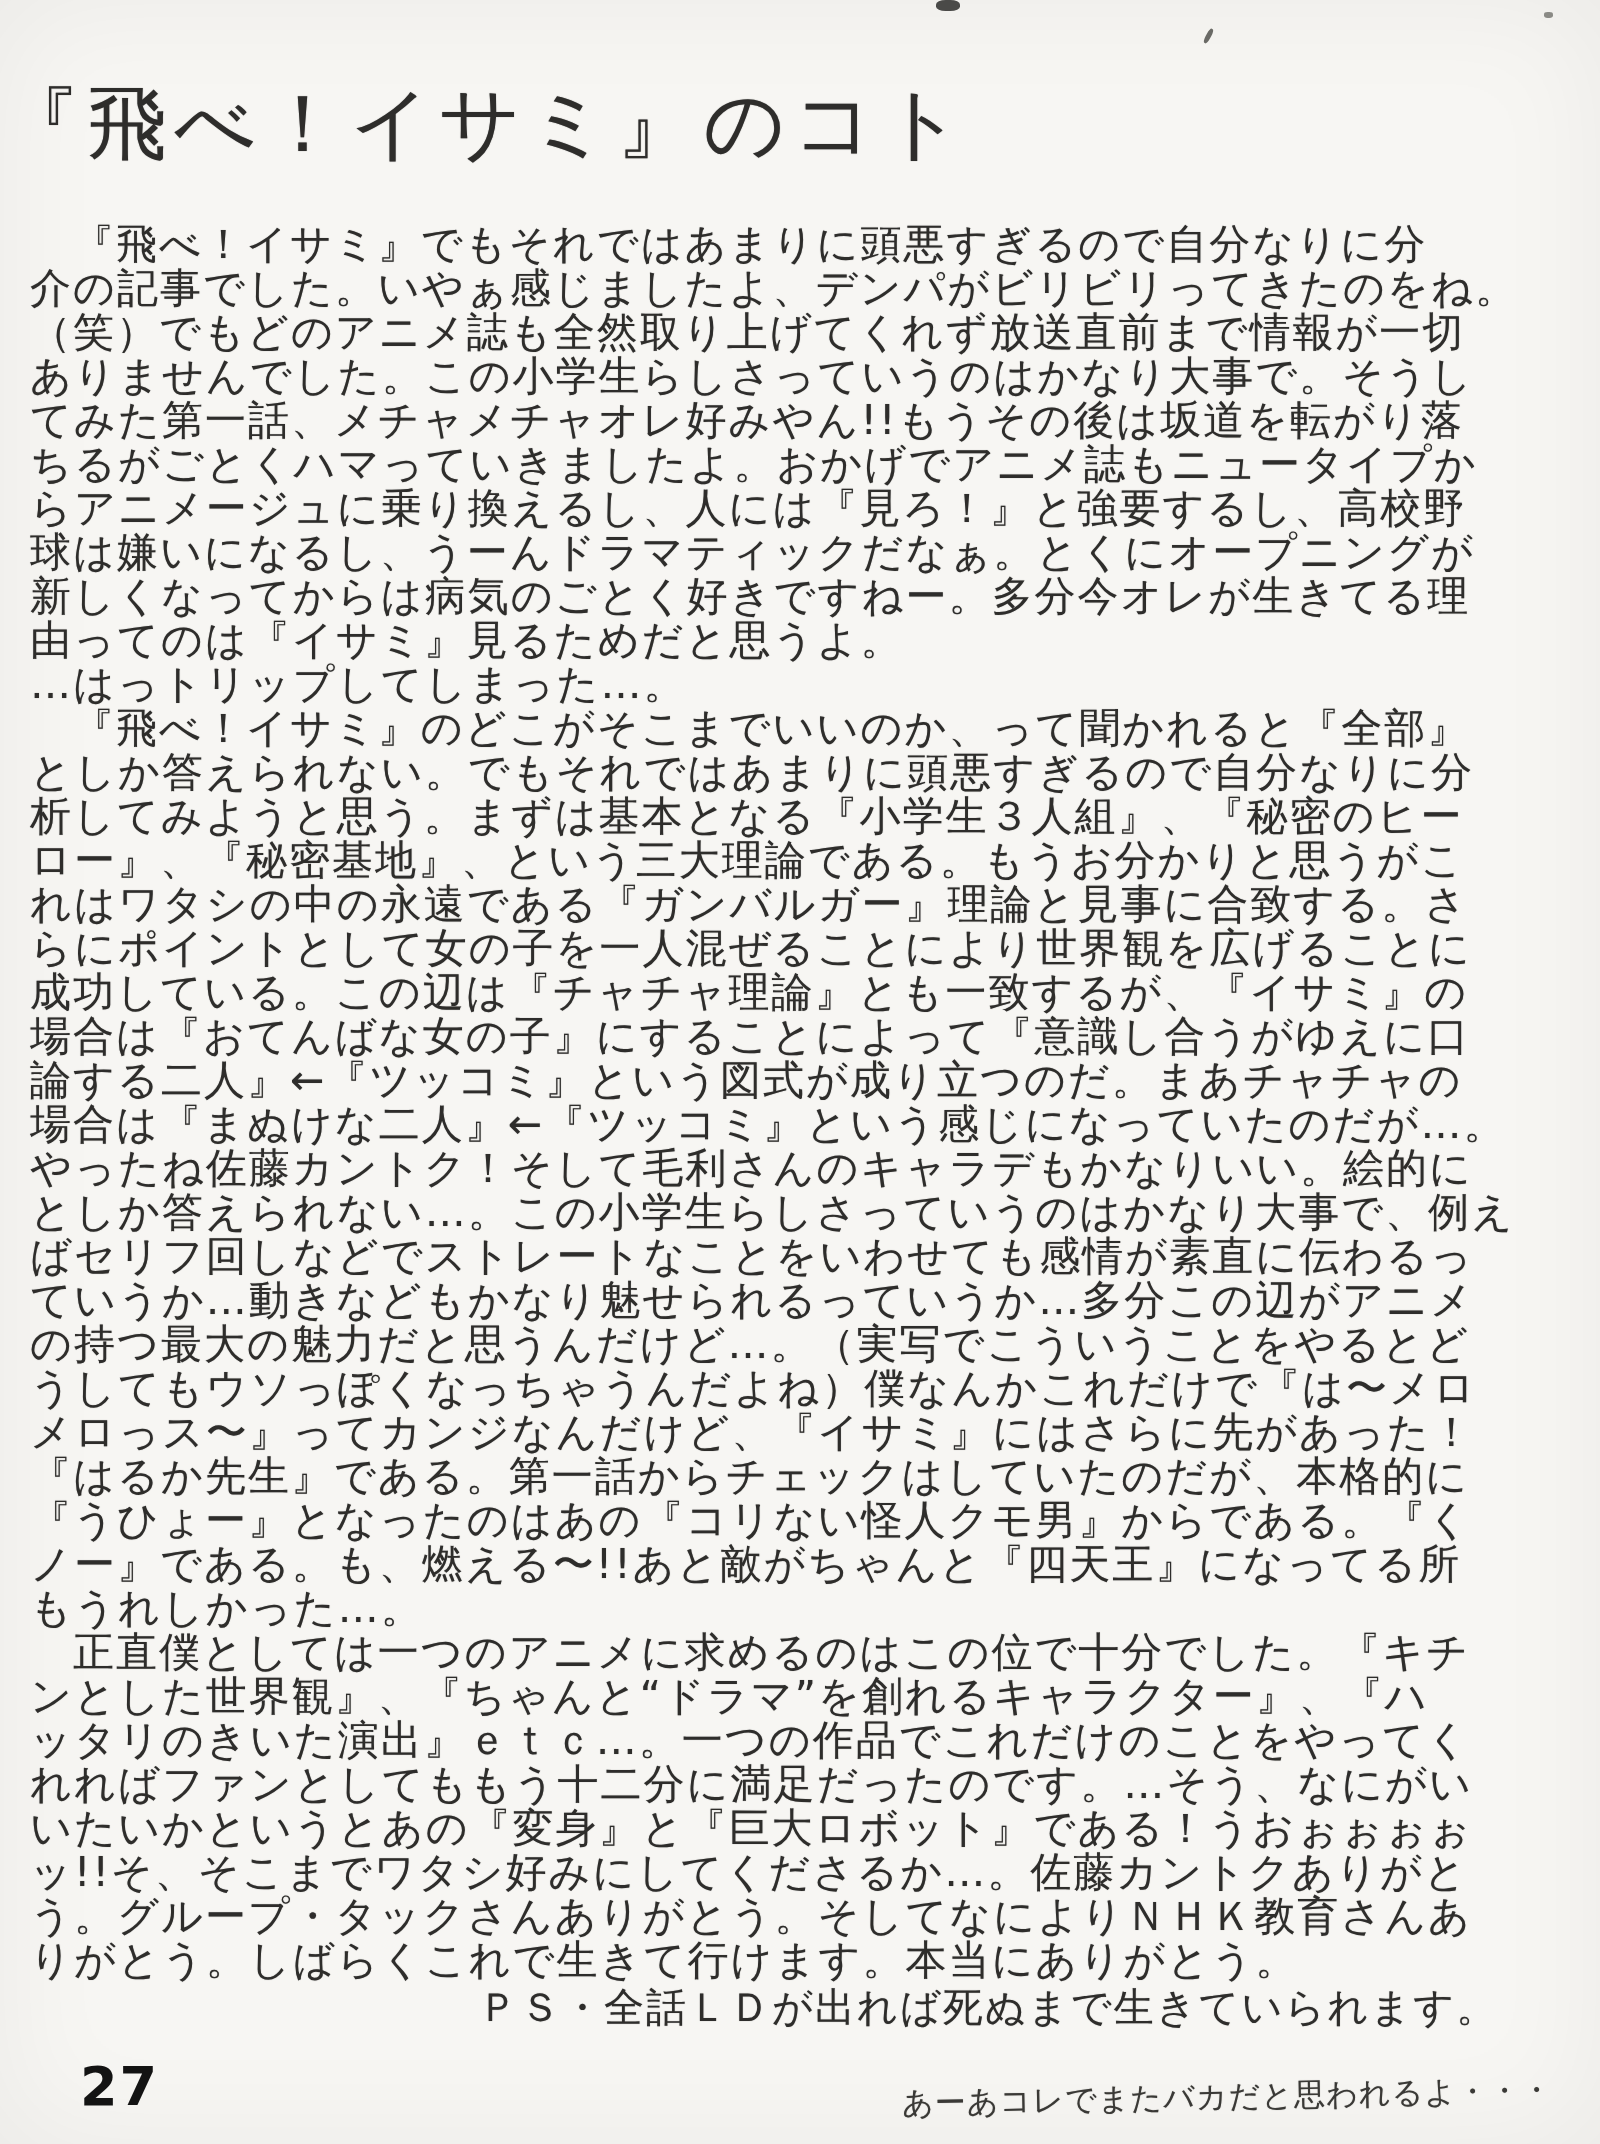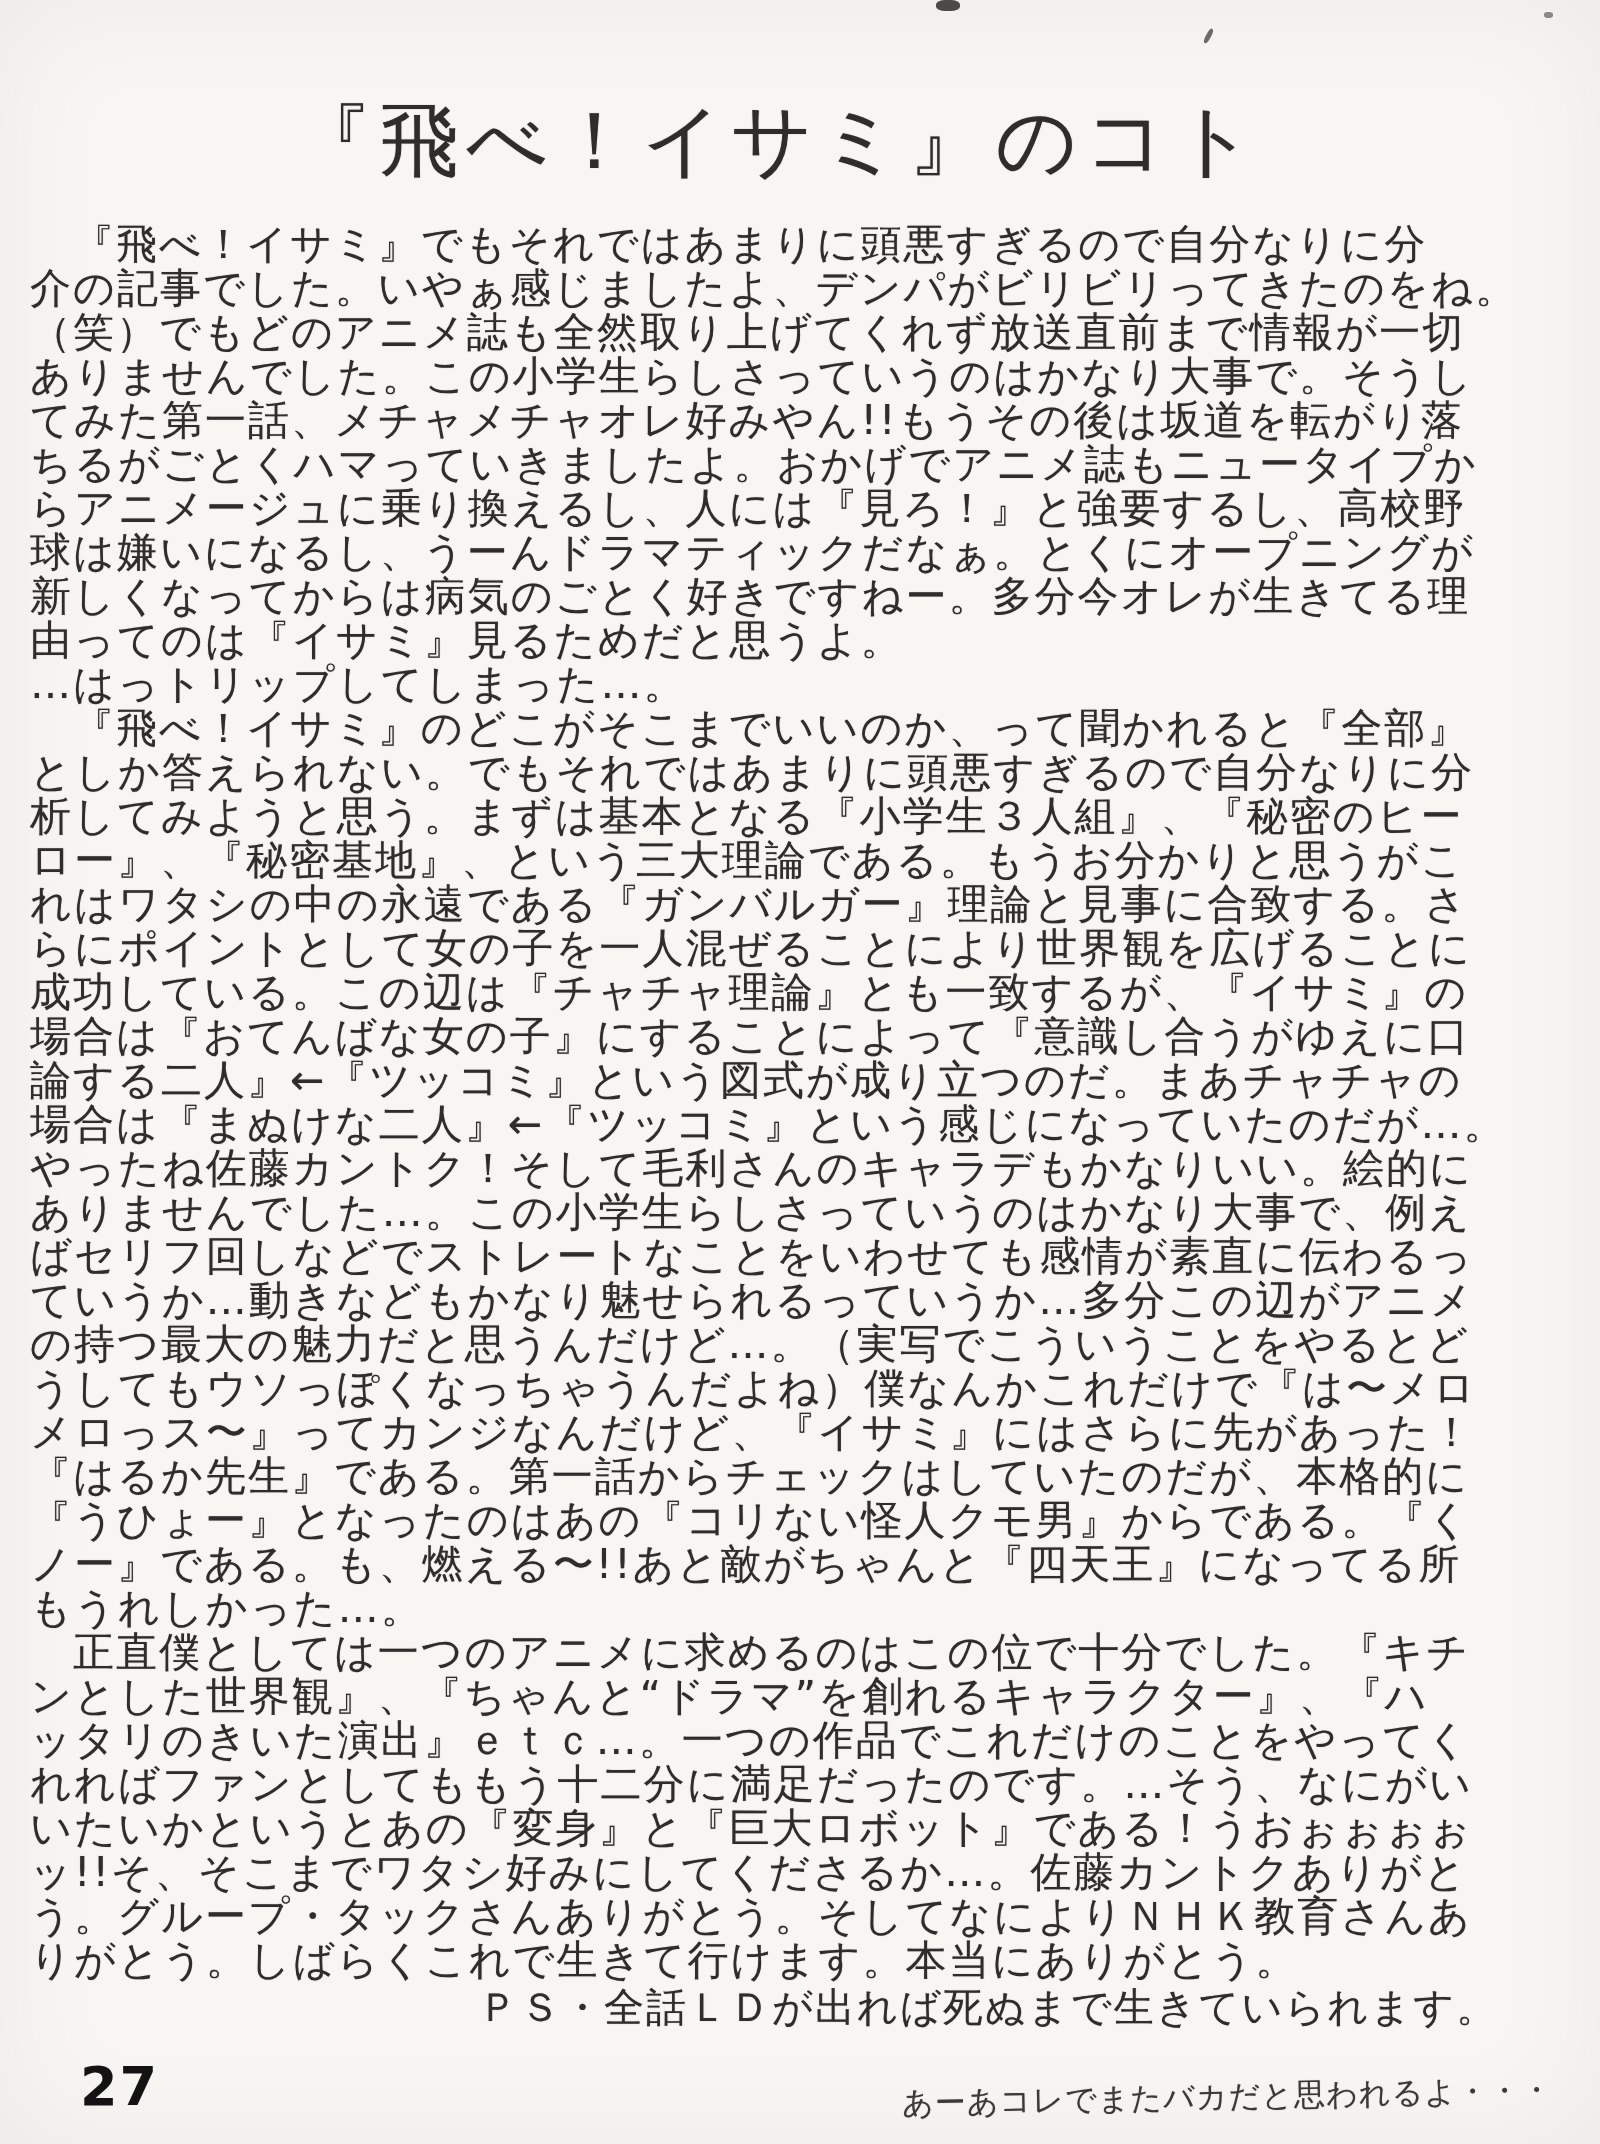--- a/index.html
+++ b/index.html
@@ -14,22 +14,21 @@
     width:1600px;height:2144px;
     background:var(--paper);
     overflow:hidden;
     font-family:"DejaVu Sans","Liberation Sans",sans-serif;
     color:var(--ink);
     box-shadow:inset 0 0 120px rgba(0,0,0,0.05);
   }
   .title{
     position:absolute;
     top:78px;left:0;width:1520px;
-    margin:17px;
-    text-align:center;
+    margin:0;
     font-size:80px;
     line-height:92px;
     font-weight:500;
     letter-spacing:7px;
     color:var(--ink);
     text-shadow:0 0 1px rgba(40,40,40,.55);
     white-space:nowrap;
   }
   .body-text{
     position:absolute;
@@ -107,21 +106,21 @@
       <div class="line">としか答えられない。でもそれではあまりに頭悪すぎるので自分なりに分</div>
       <div class="line">析してみようと思う。まずは基本となる『小学生３人組』、『秘密のヒー</div>
       <div class="line">ロー』、『秘密基地』、という三大理論である。もうお分かりと思うがこ</div>
       <div class="line">れはワタシの中の永遠である『ガンバルガー』理論と見事に合致する。さ</div>
       <div class="line">らにポイントとして女の子を一人混ぜることにより世界観を広げることに</div>
       <div class="line">成功している。この辺は『チャチャ理論』とも一致するが、『イサミ』の</div>
       <div class="line">場合は『おてんばな女の子』にすることによって『意識し合うがゆえに口</div>
       <div class="line">論する二人』←『ツッコミ』という図式が成り立つのだ。まあチャチャの</div>
       <div class="line">場合は『まぬけな二人』←『ツッコミ』という感じになっていたのだが…。</div>
       <div class="line">やったね佐藤カントク！そして毛利さんのキャラデもかなりいい。絵的に</div>
-      <div class="line">ありませんでした…。この小学生らしさっていうのはかなり大事で、例え</div>
+      <div class="line">としか答えられない…。この小学生らしさっていうのはかなり大事で、例え</div>
       <div class="line">ばセリフ回しなどでストレートなことをいわせても感情が素直に伝わるっ</div>
       <div class="line">ていうか…動きなどもかなり魅せられるっていうか…多分この辺がアニメ</div>
       <div class="line">の持つ最大の魅力だと思うんだけど…。（実写でこういうことをやるとど</div>
       <div class="line">うしてもウソっぽくなっちゃうんだよね）僕なんかこれだけで『は〜メロ</div>
       <div class="line">メロっス〜』ってカンジなんだけど、『イサミ』にはさらに先があった！</div>
       <div class="line">『はるか先生』である。第一話からチェックはしていたのだが、本格的に</div>
       <div class="line">『うひょー』となったのはあの『コリない怪人クモ男』からである。『く</div>
       <div class="line">ノー』である。も、燃える〜!!あと敵がちゃんと『四天王』になってる所</div>
       <div class="line">もうれしかった…。</div>
       <div class="line">　正直僕としては一つのアニメに求めるのはこの位で十分でした。『キチ</div>

